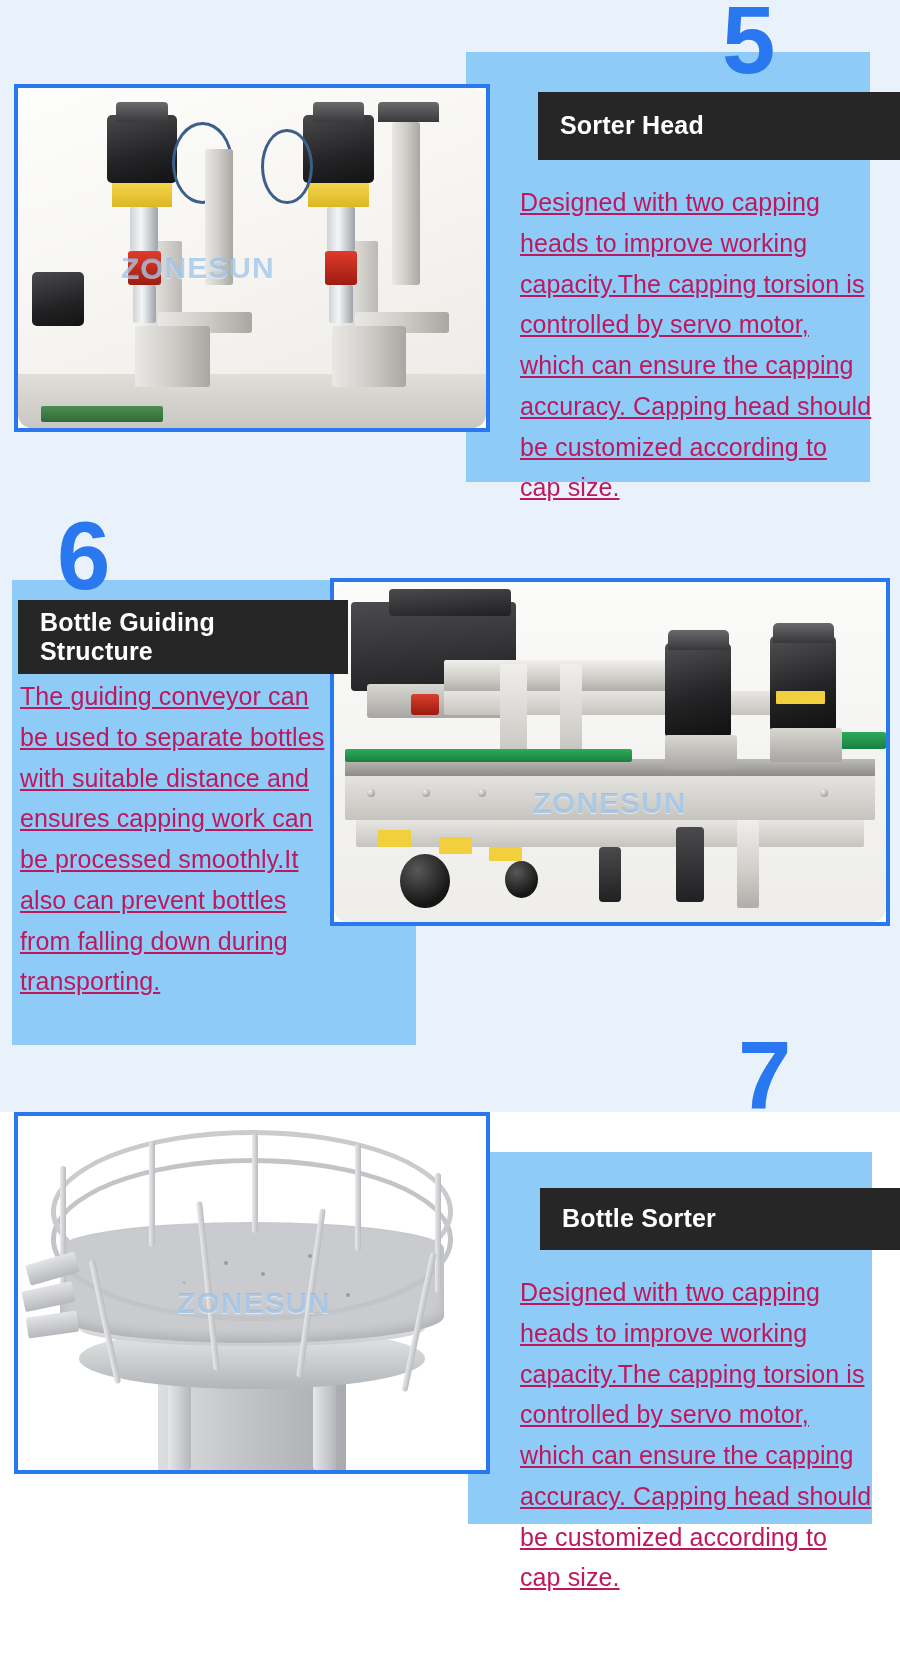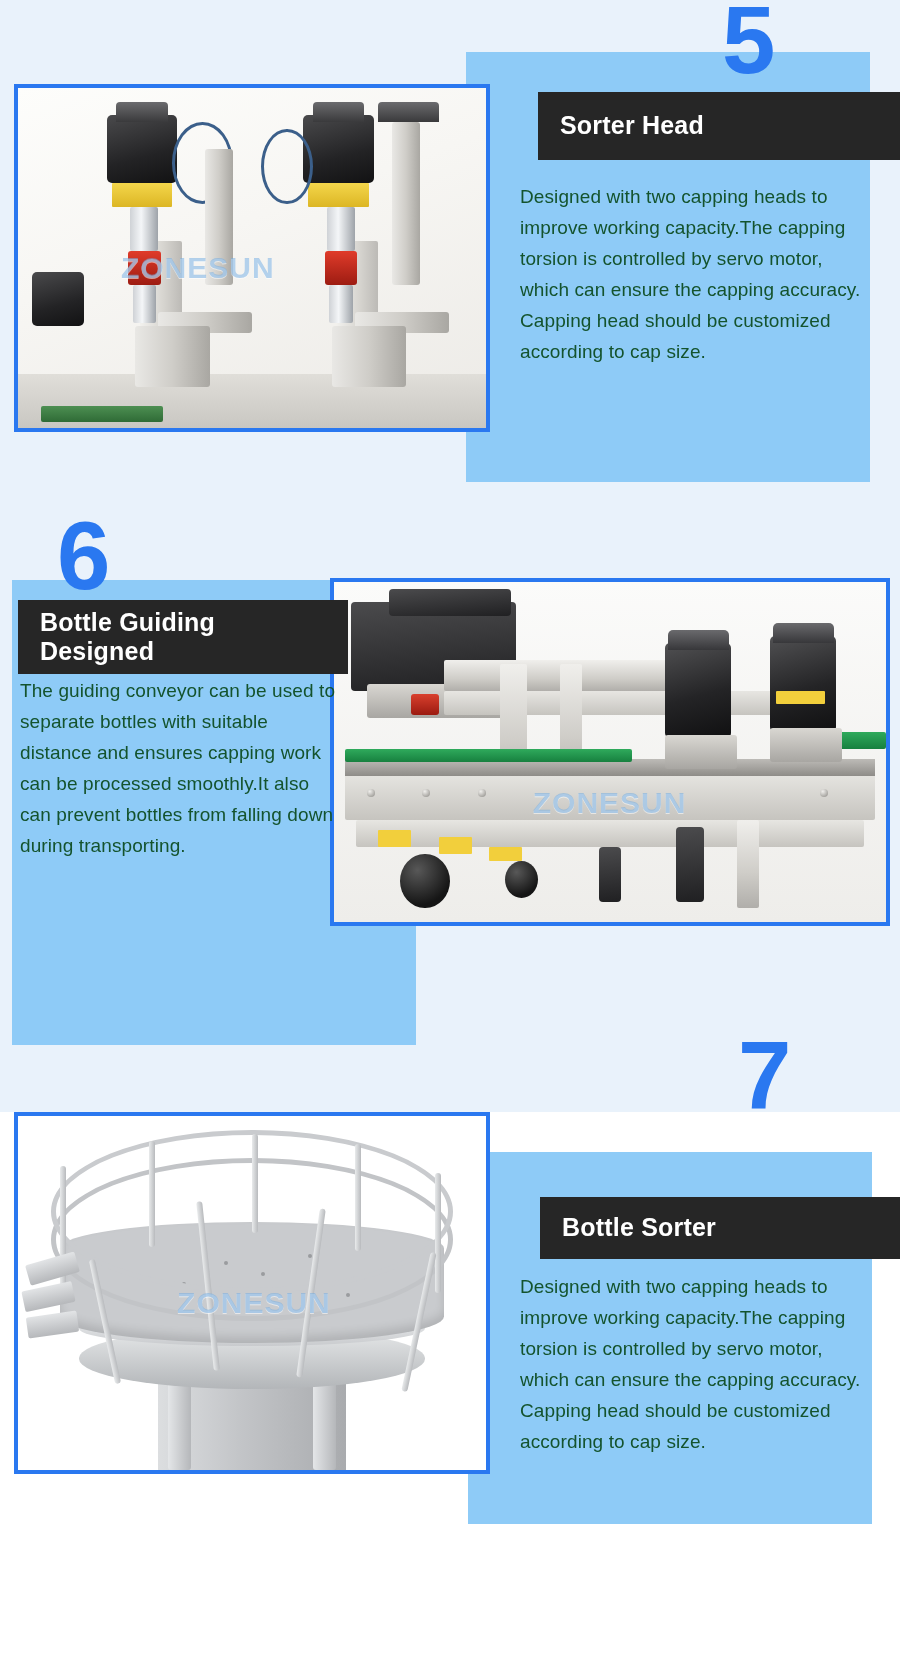--- a/index.html
+++ b/index.html
@@ -34,20 +34,21 @@
   }
   .frame {                
     position: absolute;
     background: #ffffff;
     border: 4px solid #2a78f0;
   }
   .photo {
     position: absolute;
     inset: 0;
     overflow: hidden;
+    border-radius: 14px;
   }
   .hdr {                  
     position: absolute;
     background: #262626;
     display: flex;
     align-items: center;
   }
   .hdr-text {
     color: #ffffff;
     font-weight: bold;
@@ -59,24 +60,25 @@
   .bignum {
     position: absolute;
     color: #2a78f0;
     font-weight: bold;
     font-size: 96px;
     line-height: 1;
     font-family: "Liberation Sans", sans-serif;
   }
   .body-text {
     position: absolute;
-    color: #14532d;
-    font-size: 19px;
+    color: #be185d;
+    font-size: 25px;
     line-height: 1.63;
     letter-spacing: .1px;
+    text-decoration: underline;
   }
 
   
   .wm {
     position: absolute;
     font-weight: bold;
     font-size: 30px;
     letter-spacing: 1px;
     color: rgba(120,175,225,.55);
     text-shadow: 0 1px 0 rgba(255,255,255,.55);
@@ -94,21 +96,21 @@
   
   #s6-panel  { left: 12px;  top: 580px; width: 404px; height: 465px; }
   #s6-frame  { left: 330px; top: 578px; width: 560px; height: 348px; }
   #s6-hdr    { left: 18px;  top: 600px; width: 330px; height: 74px;  }
   #s6-num    { left: 57px;  top: 508px; }
   #s6-body   { left: 20px;  top: 676px; width: 320px; }
 
   
   #s7-panel  { left: 468px; top: 1152px; width: 404px; height: 372px; }
   #s7-frame  { left: 14px;  top: 1112px; width: 476px; height: 362px; }
-  #s7-hdr    { left: 540px; top: 1188px; width: 360px; height: 62px; margin-top: 9px;  }
+  #s7-hdr    { left: 540px; top: 1188px; width: 360px; height: 62px;  }
   #s7-num    { left: 738px; top: 1028px; }
   #s7-body   { left: 520px; top: 1272px; width: 352px; }
 
   
   .p1-bg {
     position: absolute; inset: 0;
     background:
       linear-gradient(160deg, #fdfdfb 0%, #f7f6f3 42%, #eceae6 100%);
   }
   .p1-floor {
@@ -354,21 +356,21 @@
     <div class="p2-bolt" style="left:6%;  top:61%; width:8px; height:8px;"></div>
     <div class="p2-bolt" style="left:16%; top:61%; width:8px; height:8px;"></div>
     <div class="p2-bolt" style="left:26%; top:61%; width:8px; height:8px;"></div>
     <div class="p2-bolt" style="left:88%; top:61%; width:8px; height:8px;"></div>
 
     <div class="wm" style="left:36%; top:60%;">ZONESUN</div>
   </div>
 </div>
 
 <div class="hdr" id="s6-hdr">
-  <span class="hdr-text">Bottle Guiding Designed</span>
+  <span class="hdr-text">Bottle Guiding Structure</span>
 </div>
 
 <div class="bignum" id="s6-num">6</div>
 
 <div class="body-text" id="s6-body">The guiding conveyor can be used to separate bottles with suitable distance and ensures capping work can be processed smoothly.It also can prevent bottles from falling down during transporting.</div>
 
 <div class="panel" id="s7-panel"></div>
 
 <div class="frame" id="s7-frame">
   <div class="photo">

